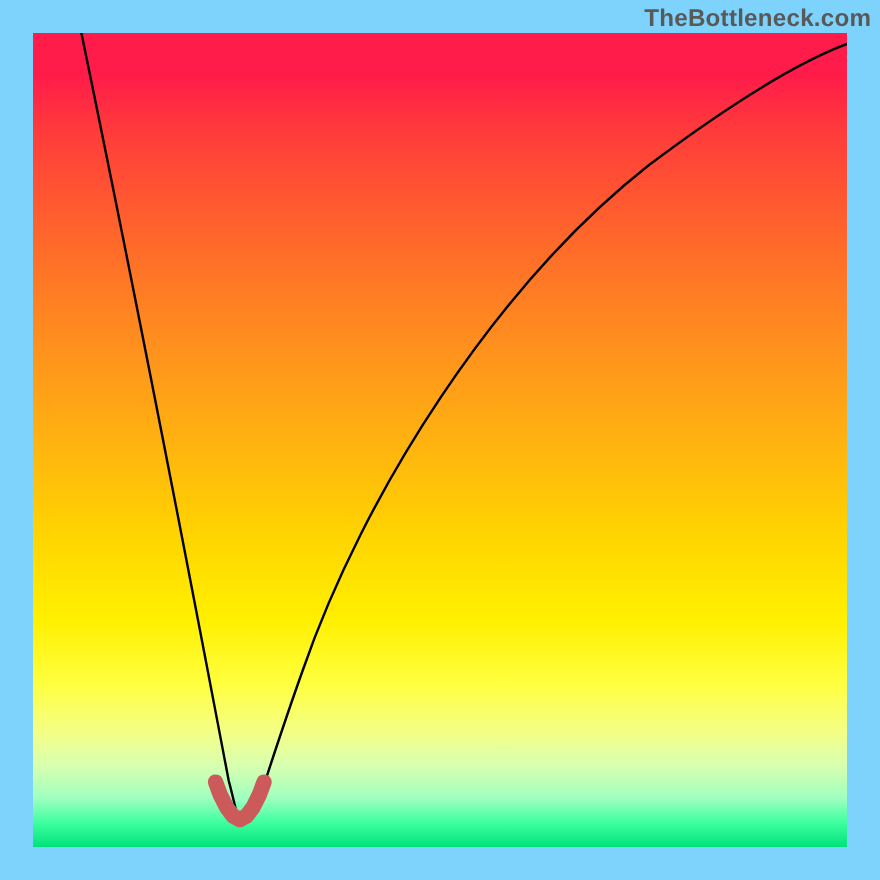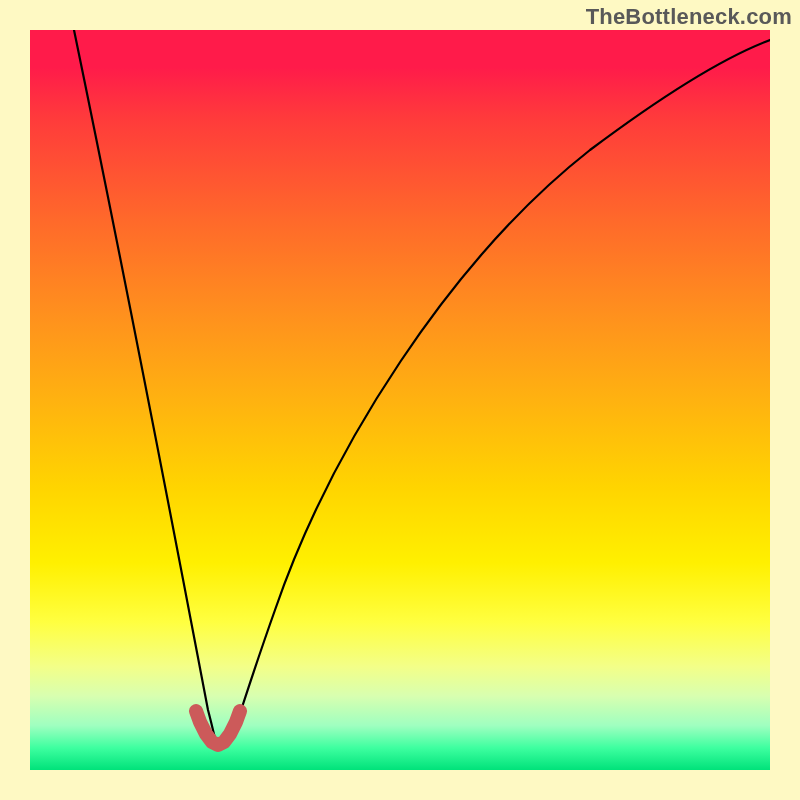--- a/index.html
+++ b/index.html
@@ -8,21 +8,21 @@
     width: 800px;
     height: 800px;
     background: #000;
     overflow: hidden;
     font-family: Arial, Helvetica, sans-serif;
   }
   .frame {
     position: relative;
     width: 800px;
     height: 800px;
-    background: #fef9c3;
+    background: #7dd3fc;
   }
   .plot-area {
     position: absolute;
     left: 30px;
     top: 30px;
     width: 740px;
     height: 740px;
     background: linear-gradient(
       to bottom,
       #ff1b4a 0%,

